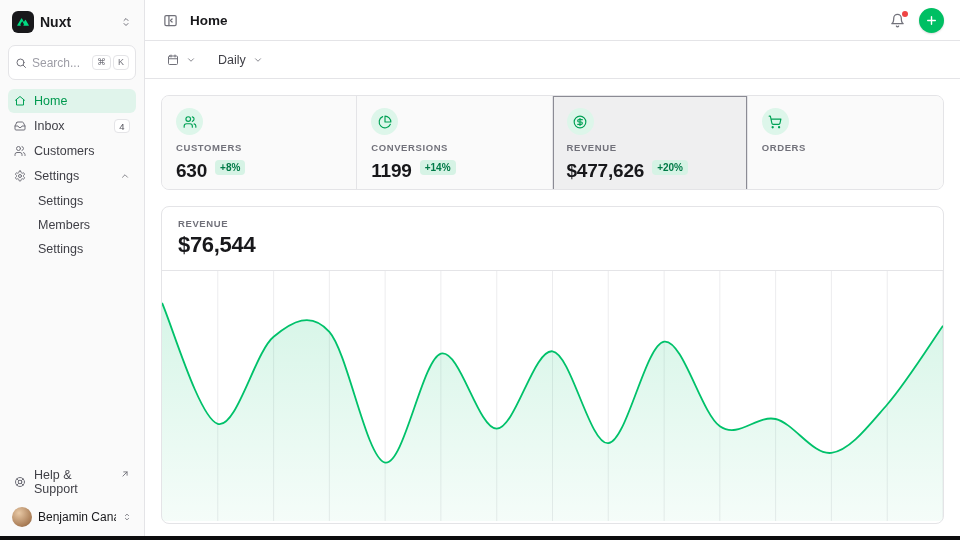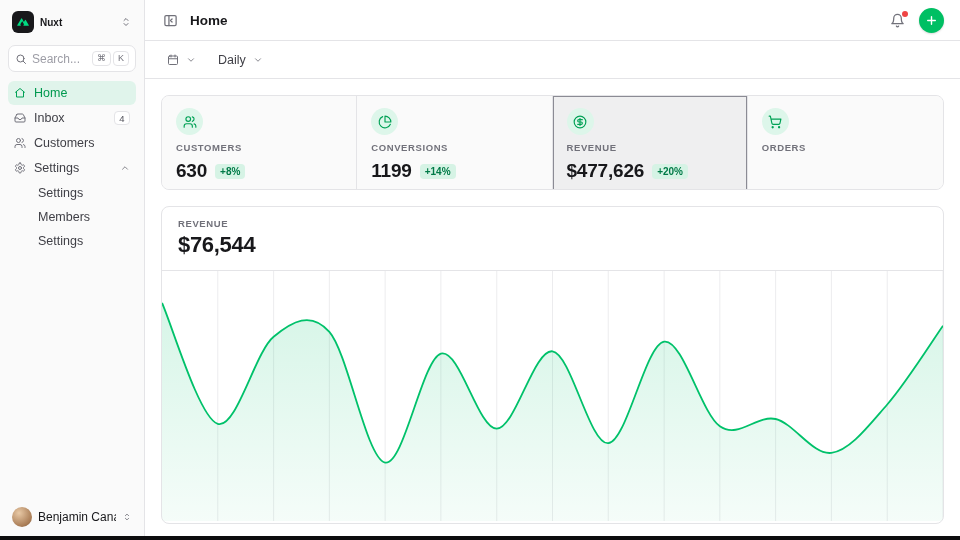--- a/index.html
+++ b/index.html
@@ -12,28 +12,28 @@
 
   
   .sidebar {
     width:145px; min-width:145px; background:#fafafa;
     border-right:1px solid #e4e4e7;
     display:flex; flex-direction:column; padding:8px; gap:1px;
   }
   .ws-row { display:flex; align-items:center; gap:6px; padding:3px 4px; border-radius:6px; cursor:pointer; }
   .logo { width:22px; height:22px; border-radius:6px; background:#18181b; display:flex; align-items:center; justify-content:center; flex:none; }
   .logo svg { width:14px; height:14px; }
-  .ws-name { font-weight:700; font-size:10px; flex:1; }
+  .ws-name { font-weight:700; font-size:14px; flex:1; }
   .icon { display:inline-flex; align-items:center; justify-content:center; color:#71717a; }
   .icon svg { width:15px; height:15px; }
   .icon.sm svg { width:12px; height:12px; }
   .icon.xs svg { width:10px; height:10px; }
 
   .search {
-    height:27px; border:1px solid #e4e4e7; background:#ffffff; border-radius:7px;
+    height:35px; border:1px solid #e4e4e7; background:#ffffff; border-radius:7px;
     display:flex; align-items:center; gap:5px; padding:0 6px; margin:8px 0; color:#71717a;
   }
   .search input { border:none; outline:none; background:transparent; width:48px; font-size:12px; color:#18181b; font-family:inherit; }
   .search input::placeholder { color:#9d9da6; }
   .kbds { margin-left:auto; display:flex; gap:2px; }
   .kbds kbd {
     font-family:inherit; font-size:9px; color:#71717a; background:#fff;
     border:1px solid #e4e4e7; border-radius:4px; padding:1px 4px; line-height:1.3;
   }
 
@@ -86,21 +86,21 @@
   .content { flex:1; padding:16px; display:flex; flex-direction:column; gap:16px; overflow:hidden; }
 
   
   .stats { display:grid; grid-template-columns:repeat(4,1fr); border:1px solid #e4e4e7; border-radius:8px; overflow:hidden; background:#fafafa; }
   .stat-card { padding:12px 14px; border-right:1px solid #e4e4e7; display:flex; flex-direction:column; gap:7px; background:#fafafa; cursor:pointer; }
   .stat-card:last-child { border-right:none; }
   .stat-card.selected { background:#efeff0; box-shadow:inset 0 0 0 1px #8b8b94; }
   .stat-icon { width:27px; height:27px; border-radius:50%; background:#ddf6ea; color:#00a155; display:flex; align-items:center; justify-content:center; }
   .stat-icon svg { width:14px; height:14px; }
   .stat-label { font-size:9.5px; font-weight:600; letter-spacing:0.6px; color:#71717a; text-transform:uppercase; }
-  .stat-value-row { display:flex; align-items:center; gap:8px; }
+  .stat-value-row { display:flex; align-items:flex-start; gap:8px; }
   .stat-value { font-size:19px; font-weight:700; letter-spacing:-0.2px; }
   .delta-badge { font-size:10px; font-weight:600; color:#007a47; background:#d6f3e5; border-radius:4px; padding:2px 5px; }
 
   
   .chart-card { border:1px solid #e4e4e7; border-radius:8px; background:#fff; overflow:hidden; display:flex; flex-direction:column; }
   .chart-head { padding:11px 16px 12px; border-bottom:1px solid #e4e4e7; }
   .chart-label { font-size:9.5px; font-weight:600; letter-spacing:0.6px; color:#71717a; }
   .chart-big-value { font-size:22px; font-weight:700; letter-spacing:-0.3px; margin-top:3px; }
   .chart-body { position:relative; }
   .chart-body svg { display:block; width:100%; height:250px; }
@@ -194,20 +194,36 @@
 
     <div>
       <div class="sub-item">Settings</div>
       <div class="sub-item">Members</div>
       <div class="sub-item">Settings</div>
     </div>
 
     <div class="spacer"></div>
 
 
+    <div class="nav-item">
+      <span class="icon sm">
+        <svg viewBox="0 0 24 24" fill="none" stroke="currentColor" stroke-width="2" stroke-linecap="round">
+            <circle cx="12" cy="12" r="9"></circle>
+            <circle cx="12" cy="12" r="3.6"></circle>
+            <path d="m5.6 5.6 3.9 3.9m5 0 3.9-3.9m0 12.8-3.9-3.9m-5 0-3.9 3.9"></path>
+          </svg>
+      </span>
+      <span>Help &amp; Support</span>
+      <span class="icon xs ext-arrow">
+        <svg viewBox="0 0 24 24" fill="none" stroke="currentColor" stroke-width="2.2" stroke-linecap="round" stroke-linejoin="round">
+            <path d="M7 17 17 7"></path>
+            <path d="M9 7h8v8"></path>
+          </svg>
+      </span>
+    </div>
 
     <div class="user-row">
       <span class="avatar"></span>
       <span class="user-name">Benjamin Canac</span>
       <span class="icon xs">
         <svg viewBox="0 0 24 24" fill="none" stroke="currentColor" stroke-width="2" stroke-linecap="round" stroke-linejoin="round">
             <path d="m8 9 4-4 4 4"></path>
             <path d="m8 15 4 4 4-4"></path>
           </svg>
       </span>

